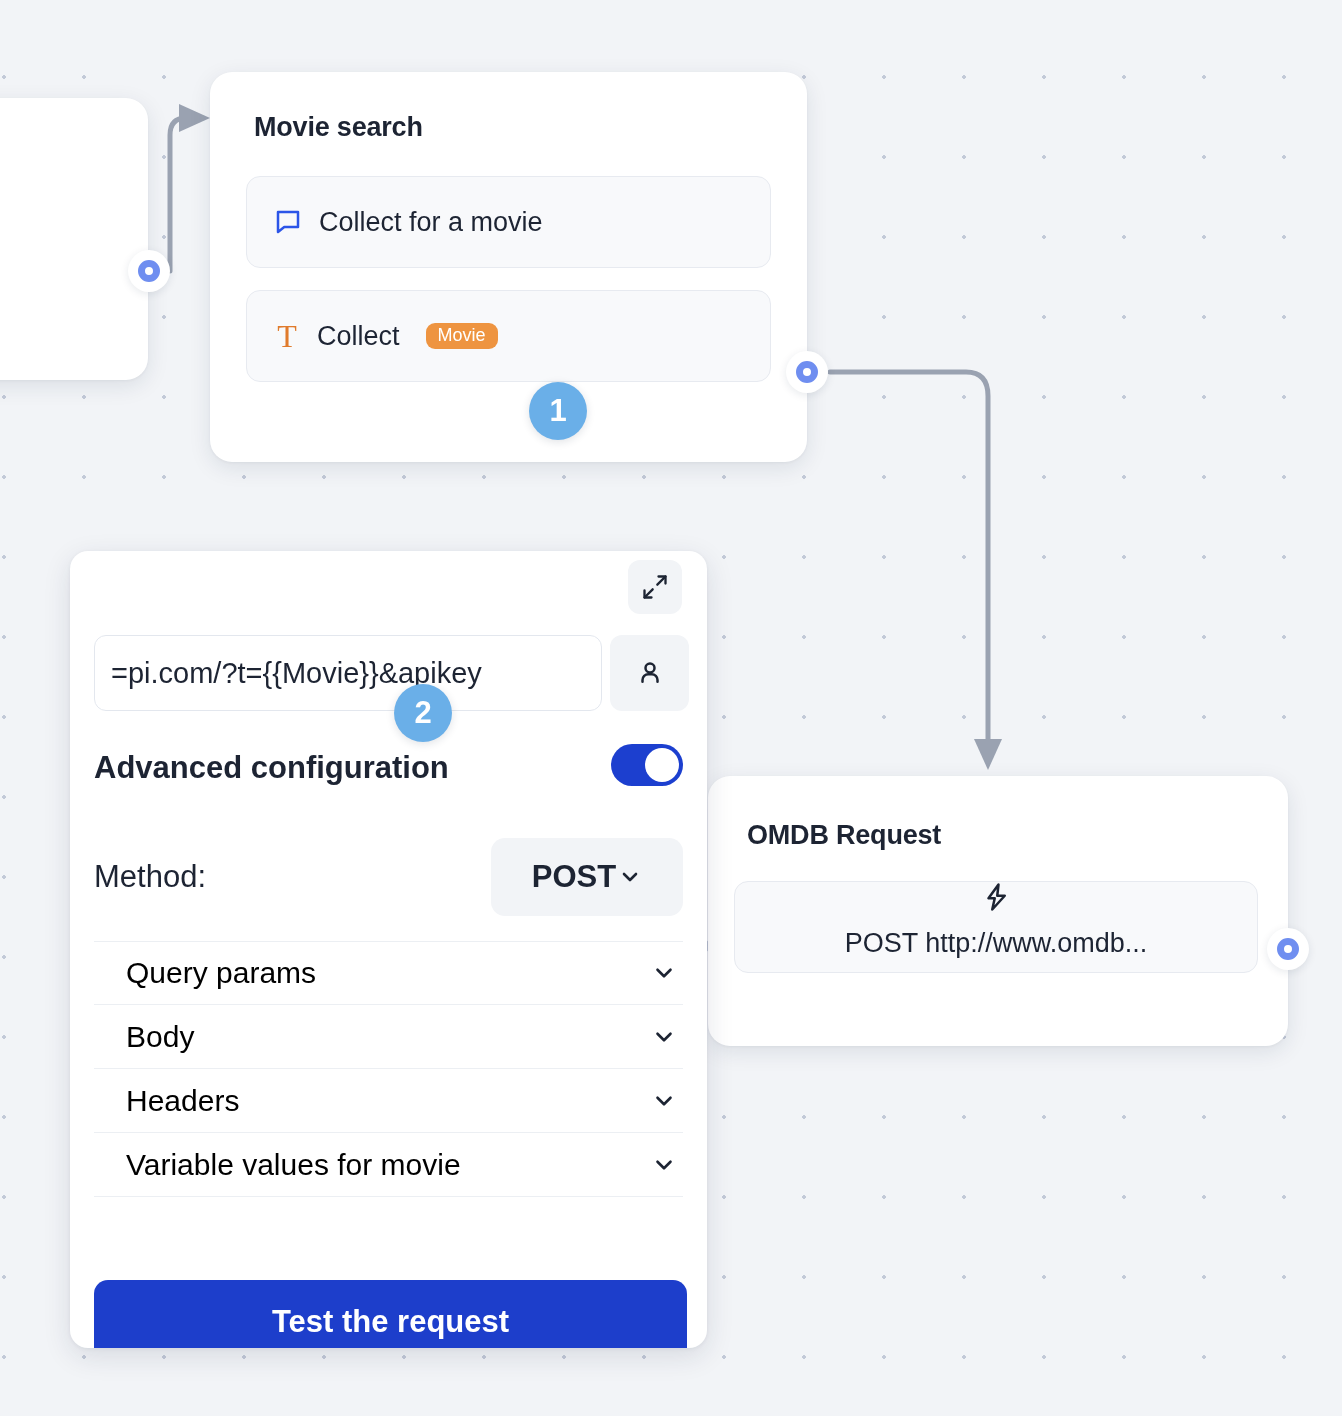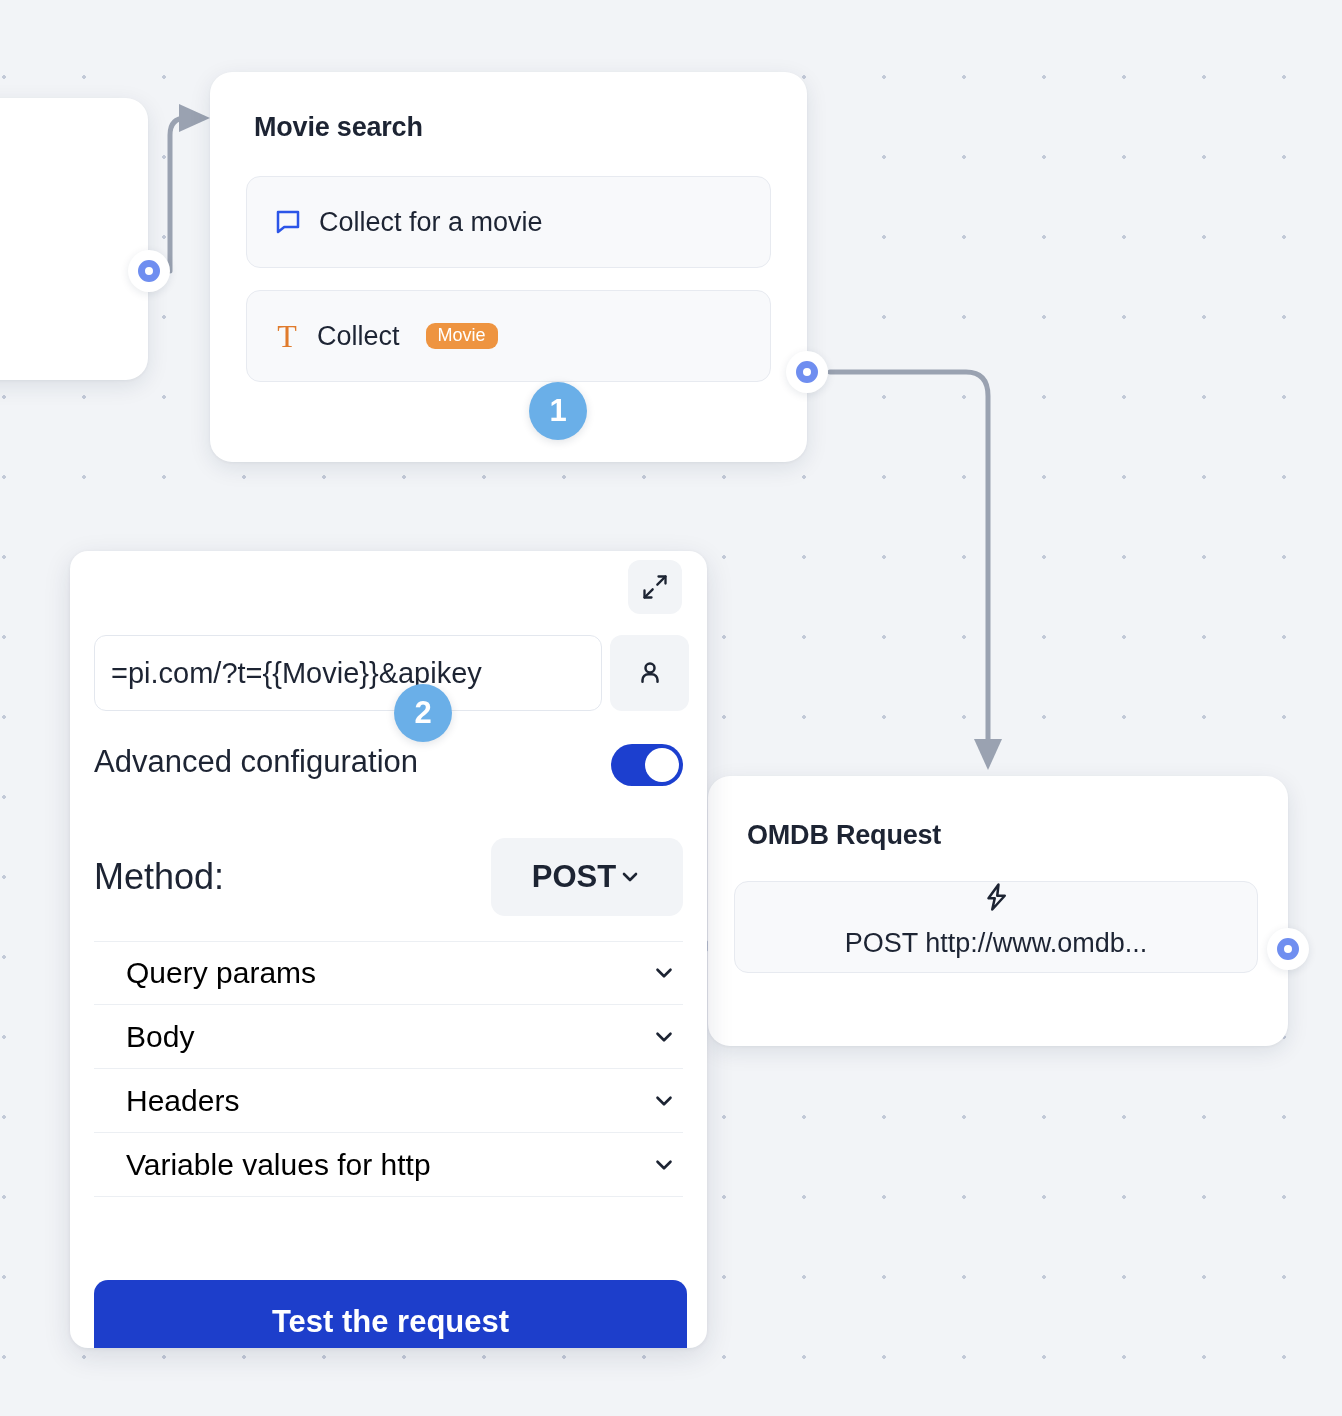--- a/index.html
+++ b/index.html
@@ -233,22 +233,23 @@
     cursor: pointer;
     padding: 0;
   }
 
   #advanced-row {
     position: absolute;
     left: 24px;
     top: 193px;
     width: 589px;
     display: flex;
-    align-items: flex-start;
+    align-items: flex-end;
     justify-content: space-between;
+    font-weight: bold;
   }
   #advanced-label {
     font-size: 31px;
     color: #1d2433;
   }
   #advanced-toggle {
     width: 72px;
     height: 42px;
     border-radius: 21px;
     background: #1c3fcf;
@@ -271,21 +272,21 @@
 
   #method-row {
     position: absolute;
     left: 24px;
     top: 287px;
     width: 589px;
     display: flex;
     align-items: center;
     justify-content: space-between;
   }
-  #method-label { font-size: 36px; color: #1d2433; }
+  #method-label { font-size: 31px; color: #1d2433; }
   #method-select {
     width: 192px;
     height: 78px;
     border-radius: 14px;
     background: #f2f4f7;
     border: none;
     display: flex;
     align-items: center;
     justify-content: center;
     gap: 2px;
@@ -448,21 +449,21 @@
       </div>
       <div class="accordion-item">
         <span>Headers</span>
         <span class="icon">
           <svg width="26" height="26" viewBox="0 0 24 24" fill="none" stroke="#1d2433" stroke-width="2.4" stroke-linecap="round" stroke-linejoin="round">
               <path d="M6 9 L12 15 L18 9"></path>
             </svg>
         </span>
       </div>
       <div class="accordion-item">
-        <span>Variable values for http</span>
+        <span>Variable values for movie</span>
         <span class="icon">
           <svg width="26" height="26" viewBox="0 0 24 24" fill="none" stroke="#1d2433" stroke-width="2.4" stroke-linecap="round" stroke-linejoin="round">
               <path d="M6 9 L12 15 L18 9"></path>
             </svg>
         </span>
       </div>
     </div>
 
     <button id="test-button">Test the request</button>
   </div>

